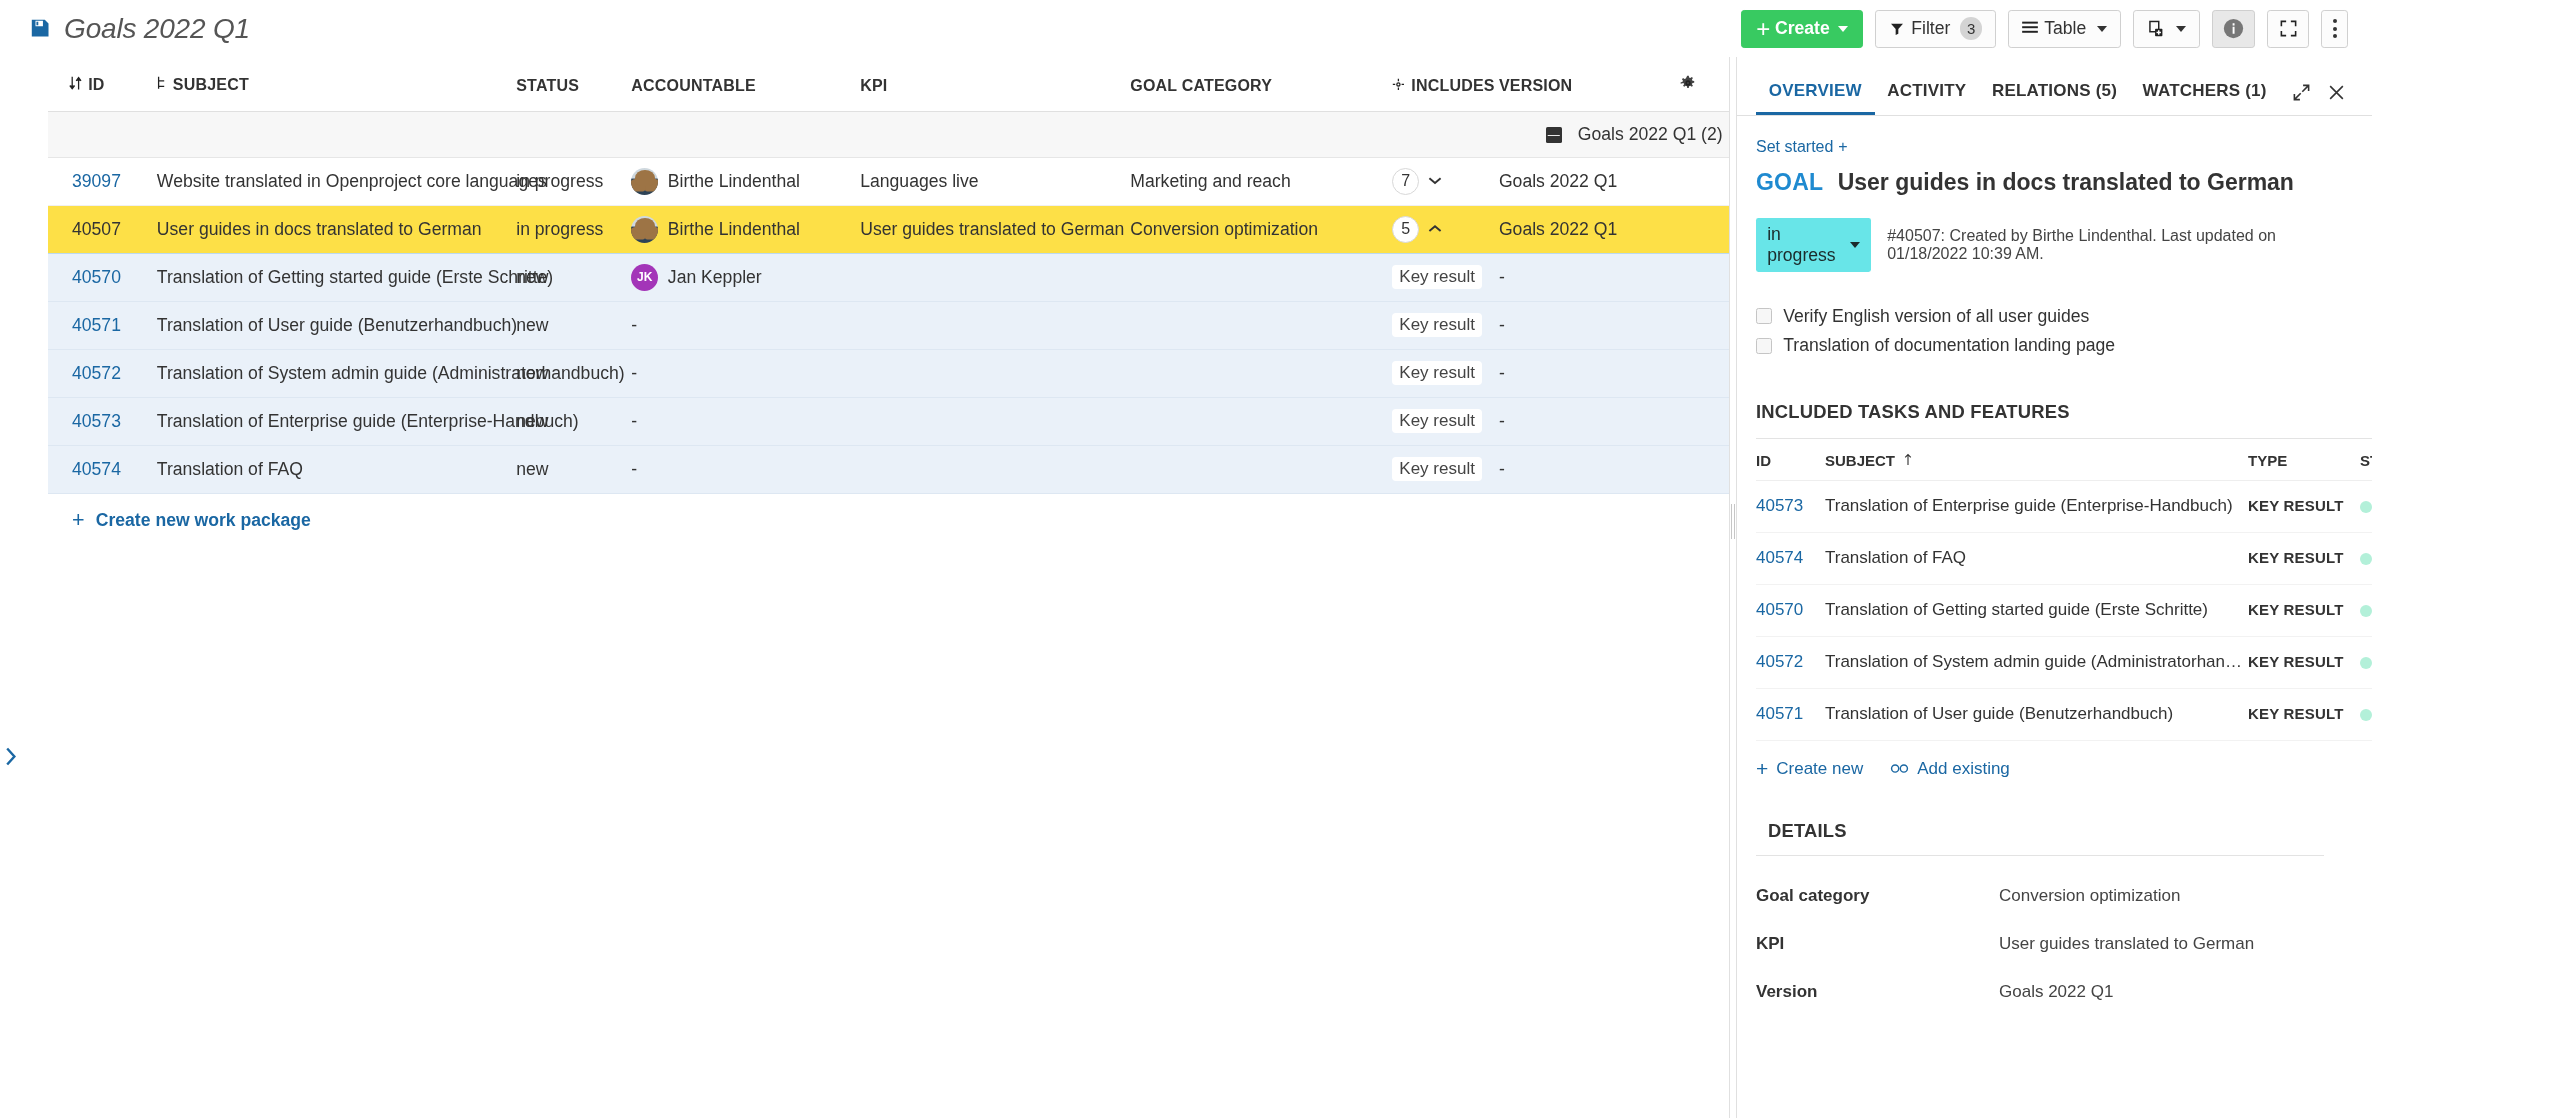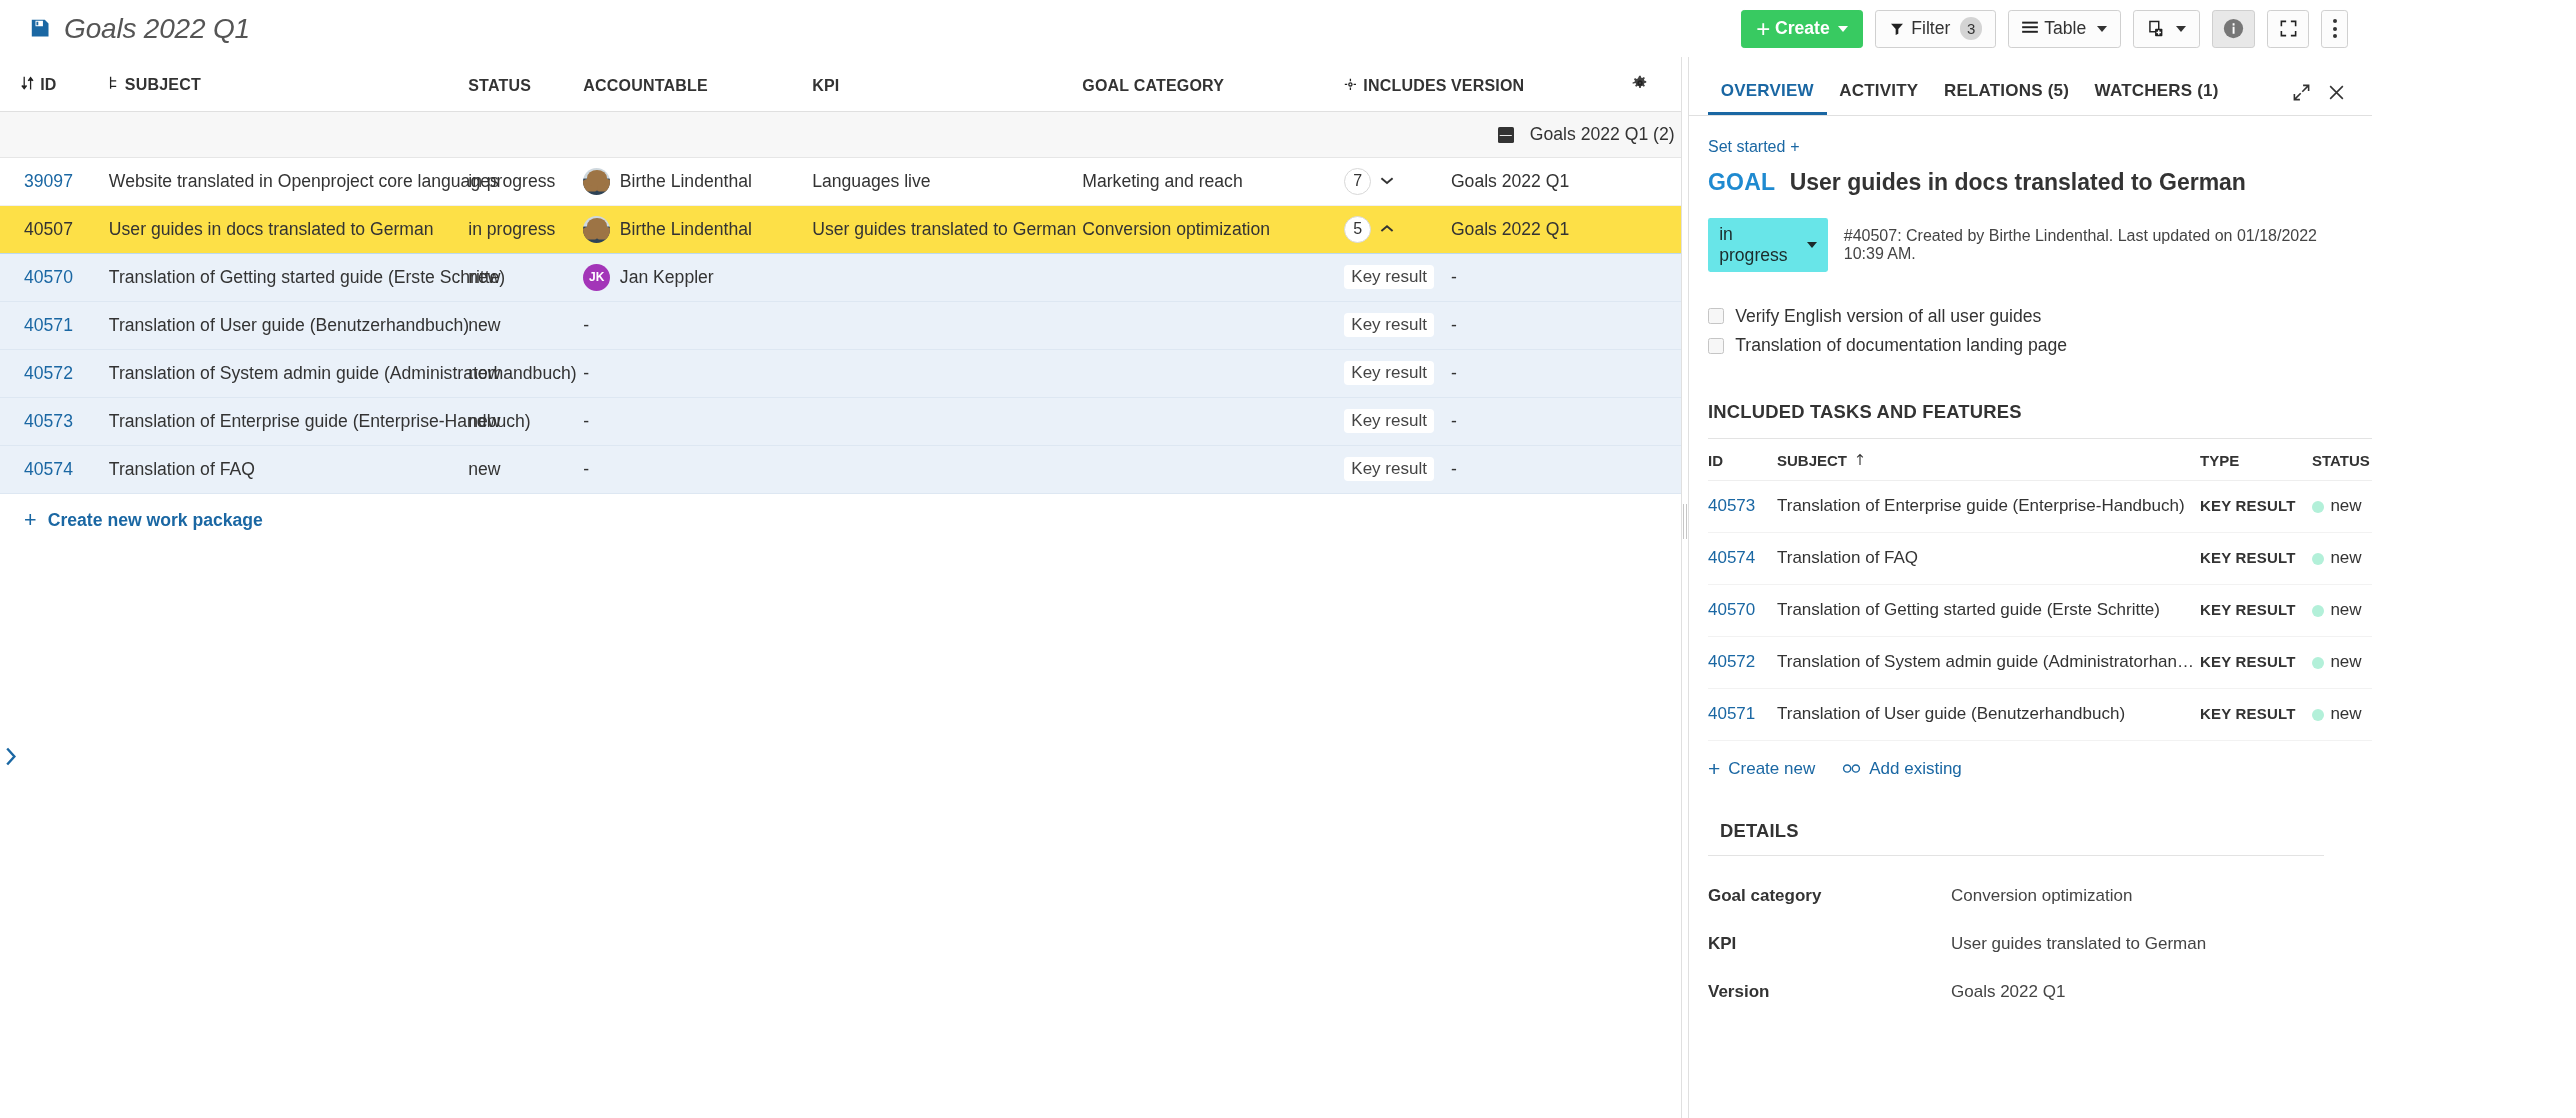--- a/index.html
+++ b/index.html
@@ -45,21 +45,21 @@
     min-width: 22.3px; height: 22.3px; padding: 0 5.6px;
     border-radius: 11.2px; background: #d4d4d4; color: #333;
     font-size: 15px; margin-left: 3.2px;
   }
   .btn-icononly { padding: 0 10.4px; }
   .btn-active { background: #e8e8e8; border-color: #cfcfcf; }
   .kebab { display: flex; flex-direction: column; gap: 3.2px; align-items: center; }
   .kebab i { width: 4px; height: 4px; border-radius: 50%; background: #333; display: block; }
 
   
-  .body-split { flex: 1 1 auto; display: flex; min-height: 0; position: relative; }
+  .body-split { flex: 1 1 auto; display: flex; min-height: 0; position: relative; padding-left: 48px; }
 
   
   .sidebar-handle {
     position: absolute; left: 1.6px; top: 683px; width: 19px; height: 32px;
     display: flex; align-items: center; justify-content: center;
     color: #1a67a3; cursor: pointer; z-index: 5;
   }
 
   
   .wp-table-pane {

